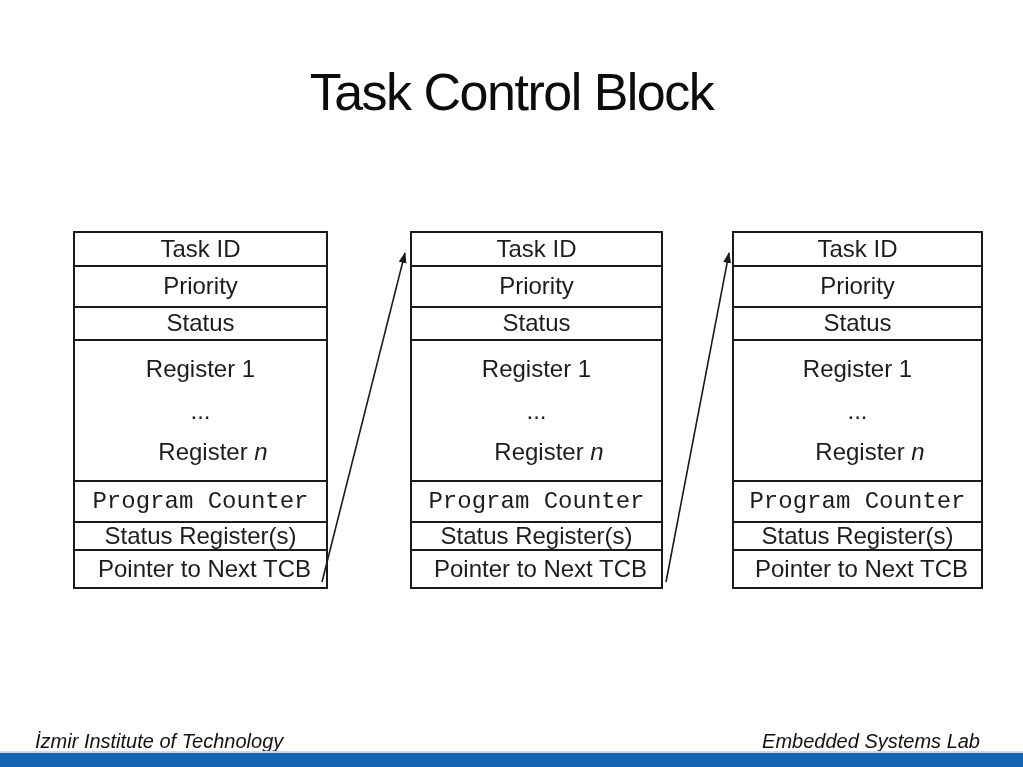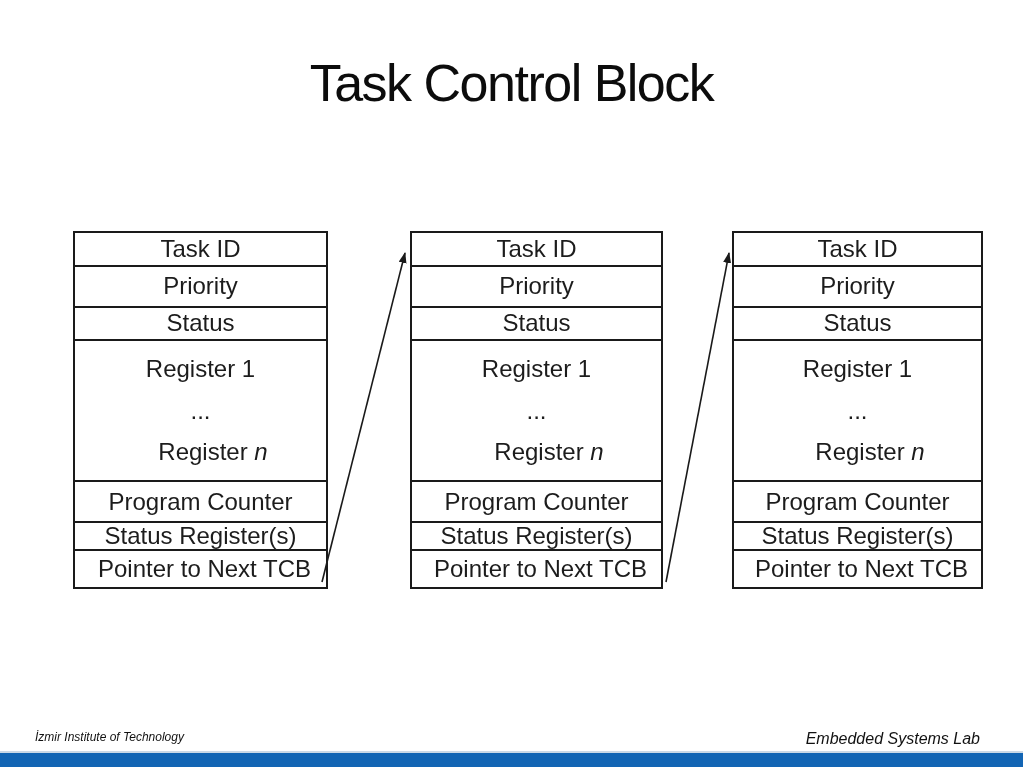--- a/index.html
+++ b/index.html
@@ -5,21 +5,21 @@
   html, body { margin: 0; padding: 0; }
   body {
     width: 1023px; height: 767px;
     background: #ffffff;
     position: relative;
     overflow: hidden;
     font-family: "Liberation Sans", sans-serif;
   }
   .slide-title {
     position: absolute;
-    top: 53px; left: 0; right: 0;
+    top: 62px; left: 0; right: 0;
     text-align: center;
     font-size: 52px;
     letter-spacing: -1.5px;
     font-weight: 400;
     color: #0c0c0c;
   }
   .tcb {
     position: absolute;
     top: 231px;
     height: 358px;
@@ -40,42 +40,42 @@
     justify-content: center;
     font-size: 24px;
     color: #1c1c1c;
     white-space: nowrap;
   }
   .cell span { white-space: pre; margin-left: 25px; }
   .r-task    { height: 36px; }
   .r-prio    { height: 44px; }
   .r-status  { height: 35px; }
   .r-regs    { height: 150px; flex-direction: column; justify-content: space-around; padding: 8px 0; }
-  .r-pc      { height: 44px; }
+  .r-pc      { height: 44px; font-family: Liberation Mono, monospace; }
   .r-sreg    { height: 28px; }
   .r-ptr     { height: 38px; border-bottom: none; margin-left: 8px; }
   .reg-line  { display: flex; align-items: center; justify-content: center; }
   .reg-line i { font-style: italic; }
   .arrow-layer {
     position: absolute;
     top: 0; left: 0;
     width: 1023px; height: 767px;
     pointer-events: none;
   }
   .footer-left {
     position: absolute;
     left: 35px; top: 730px;
-    font-size: 12px;
+    font-size: 20px;
     font-style: italic;
     color: #111111;
   }
   .footer-right {
     position: absolute;
     right: 43px; top: 730px;
-    font-size: 16px;
+    font-size: 20px;
     font-style: italic;
     color: #111111;
   }
   .footer-bar {
     position: absolute;
     left: 0; right: 0; bottom: 0;
     height: 14px;
     background: #1365b4;
     border-top: 2px solid #ccd9e6;
     box-sizing: content-box;

